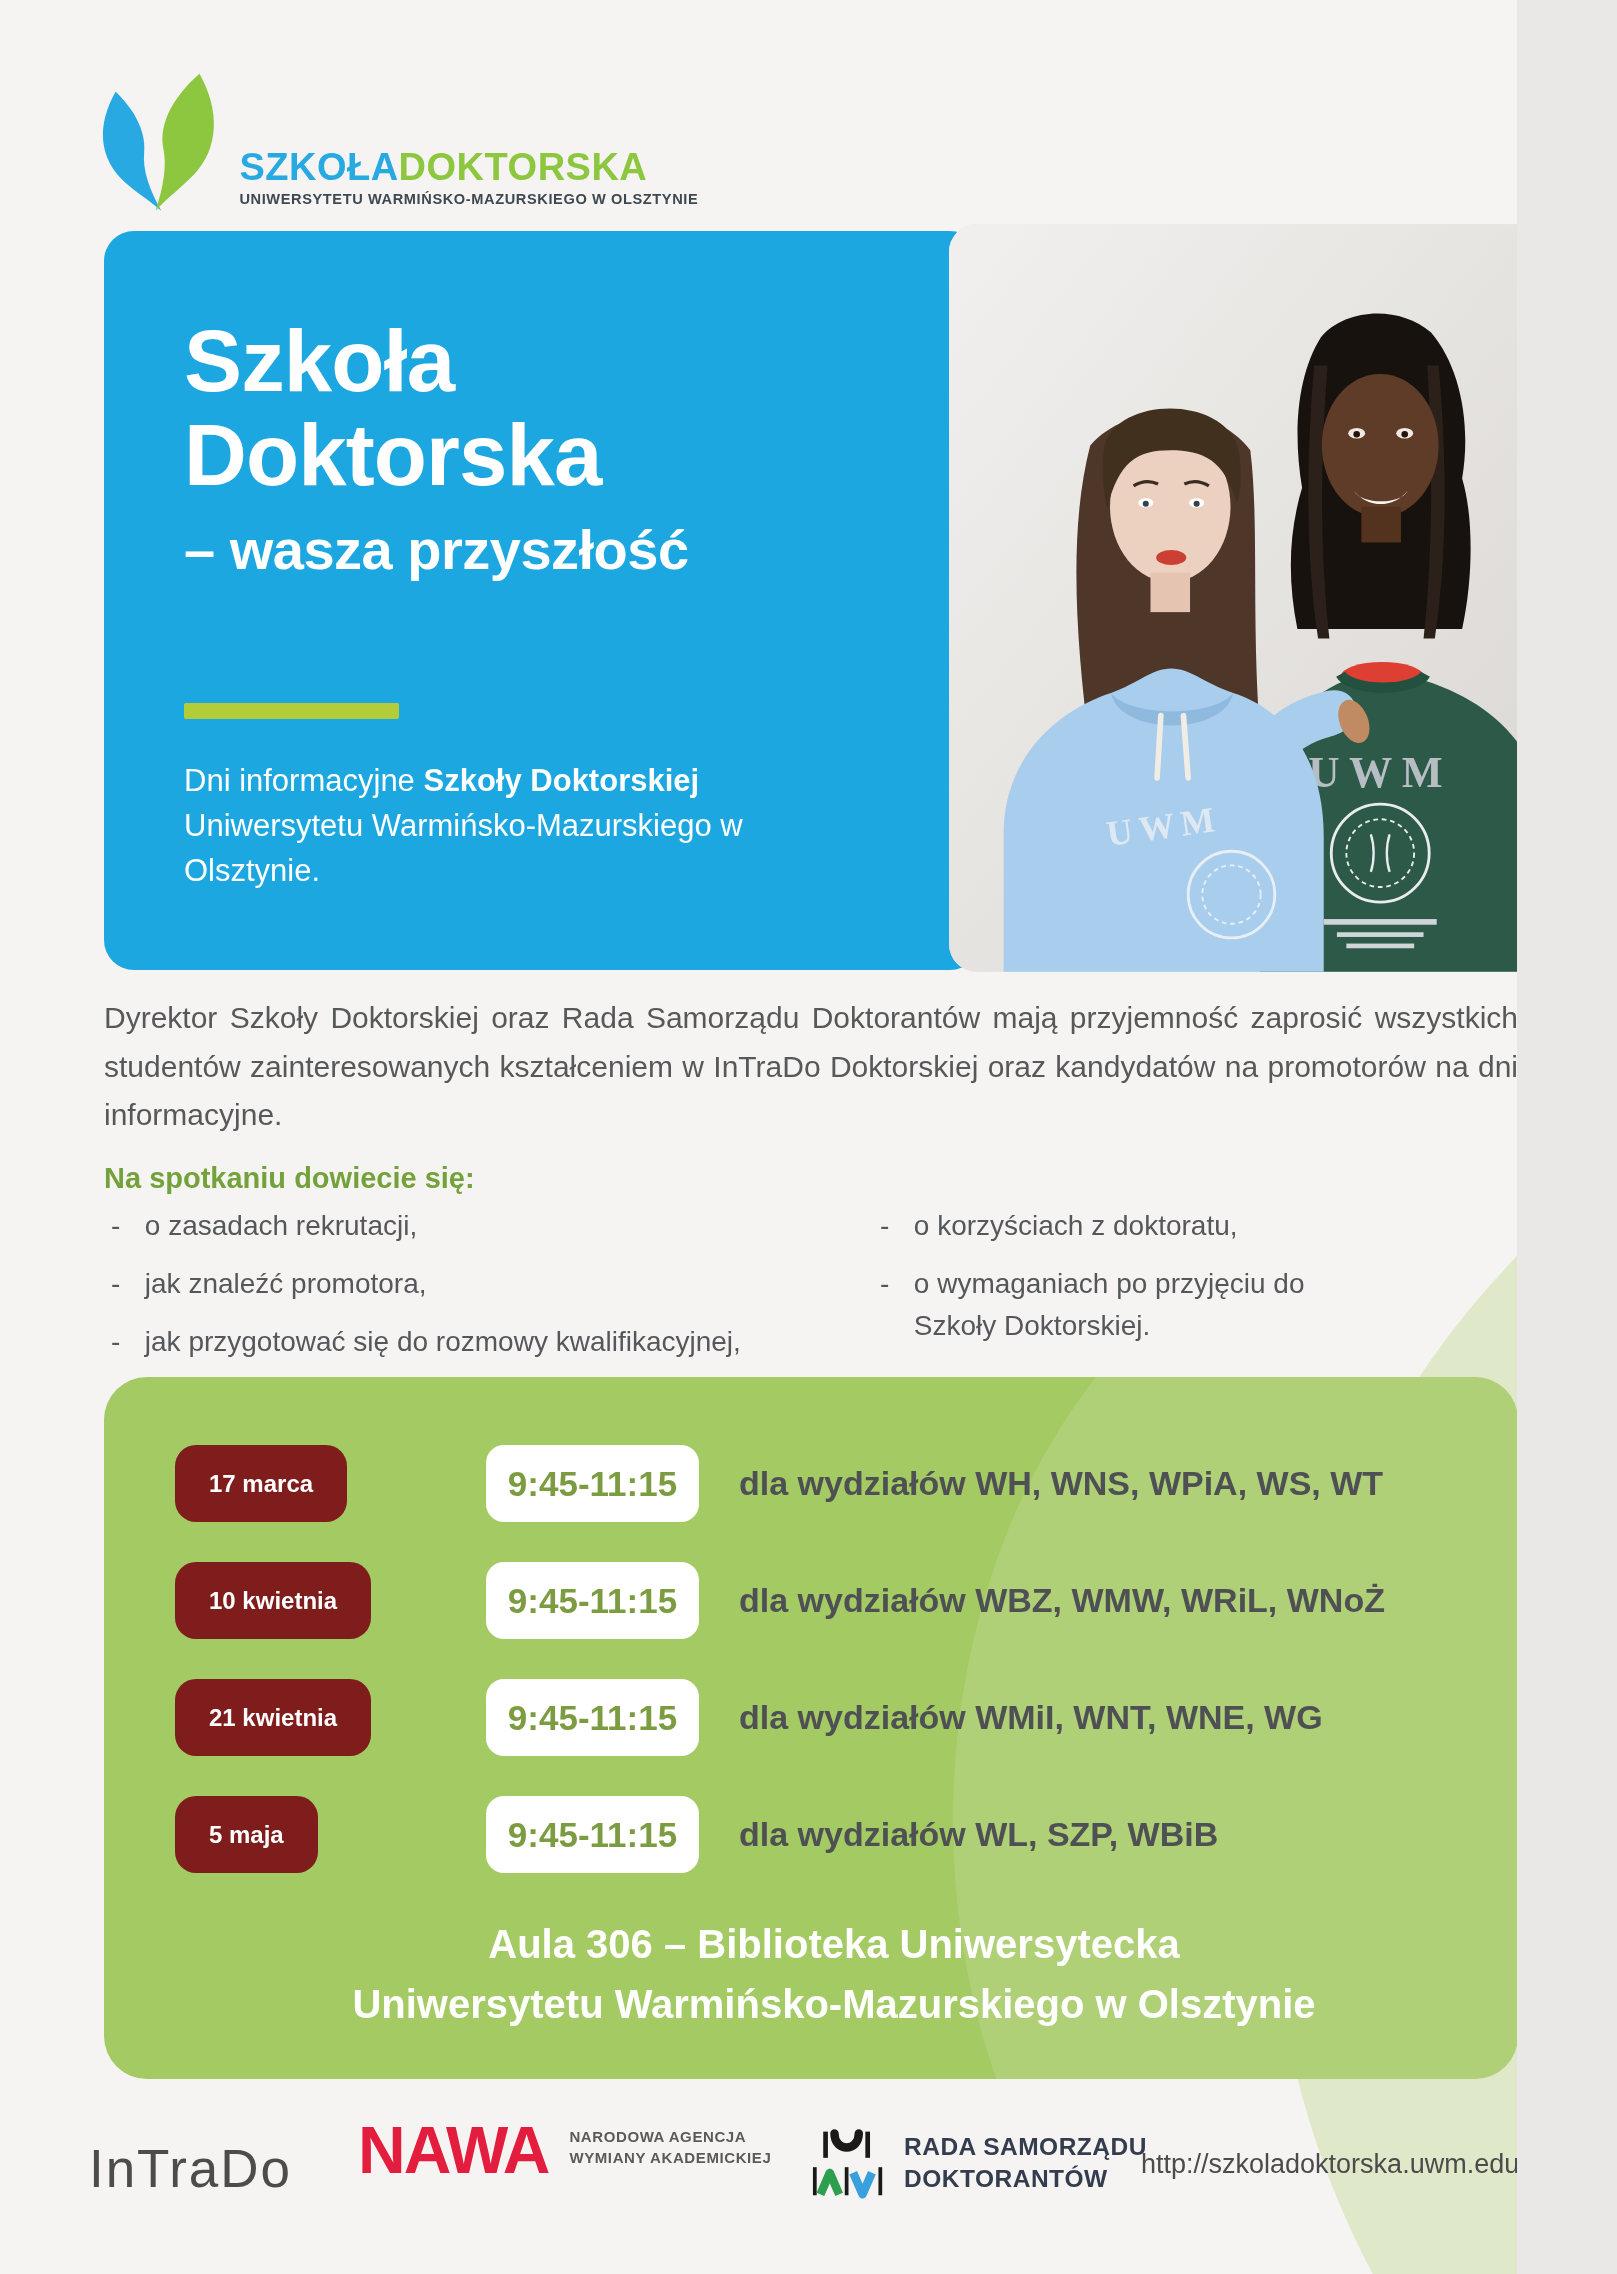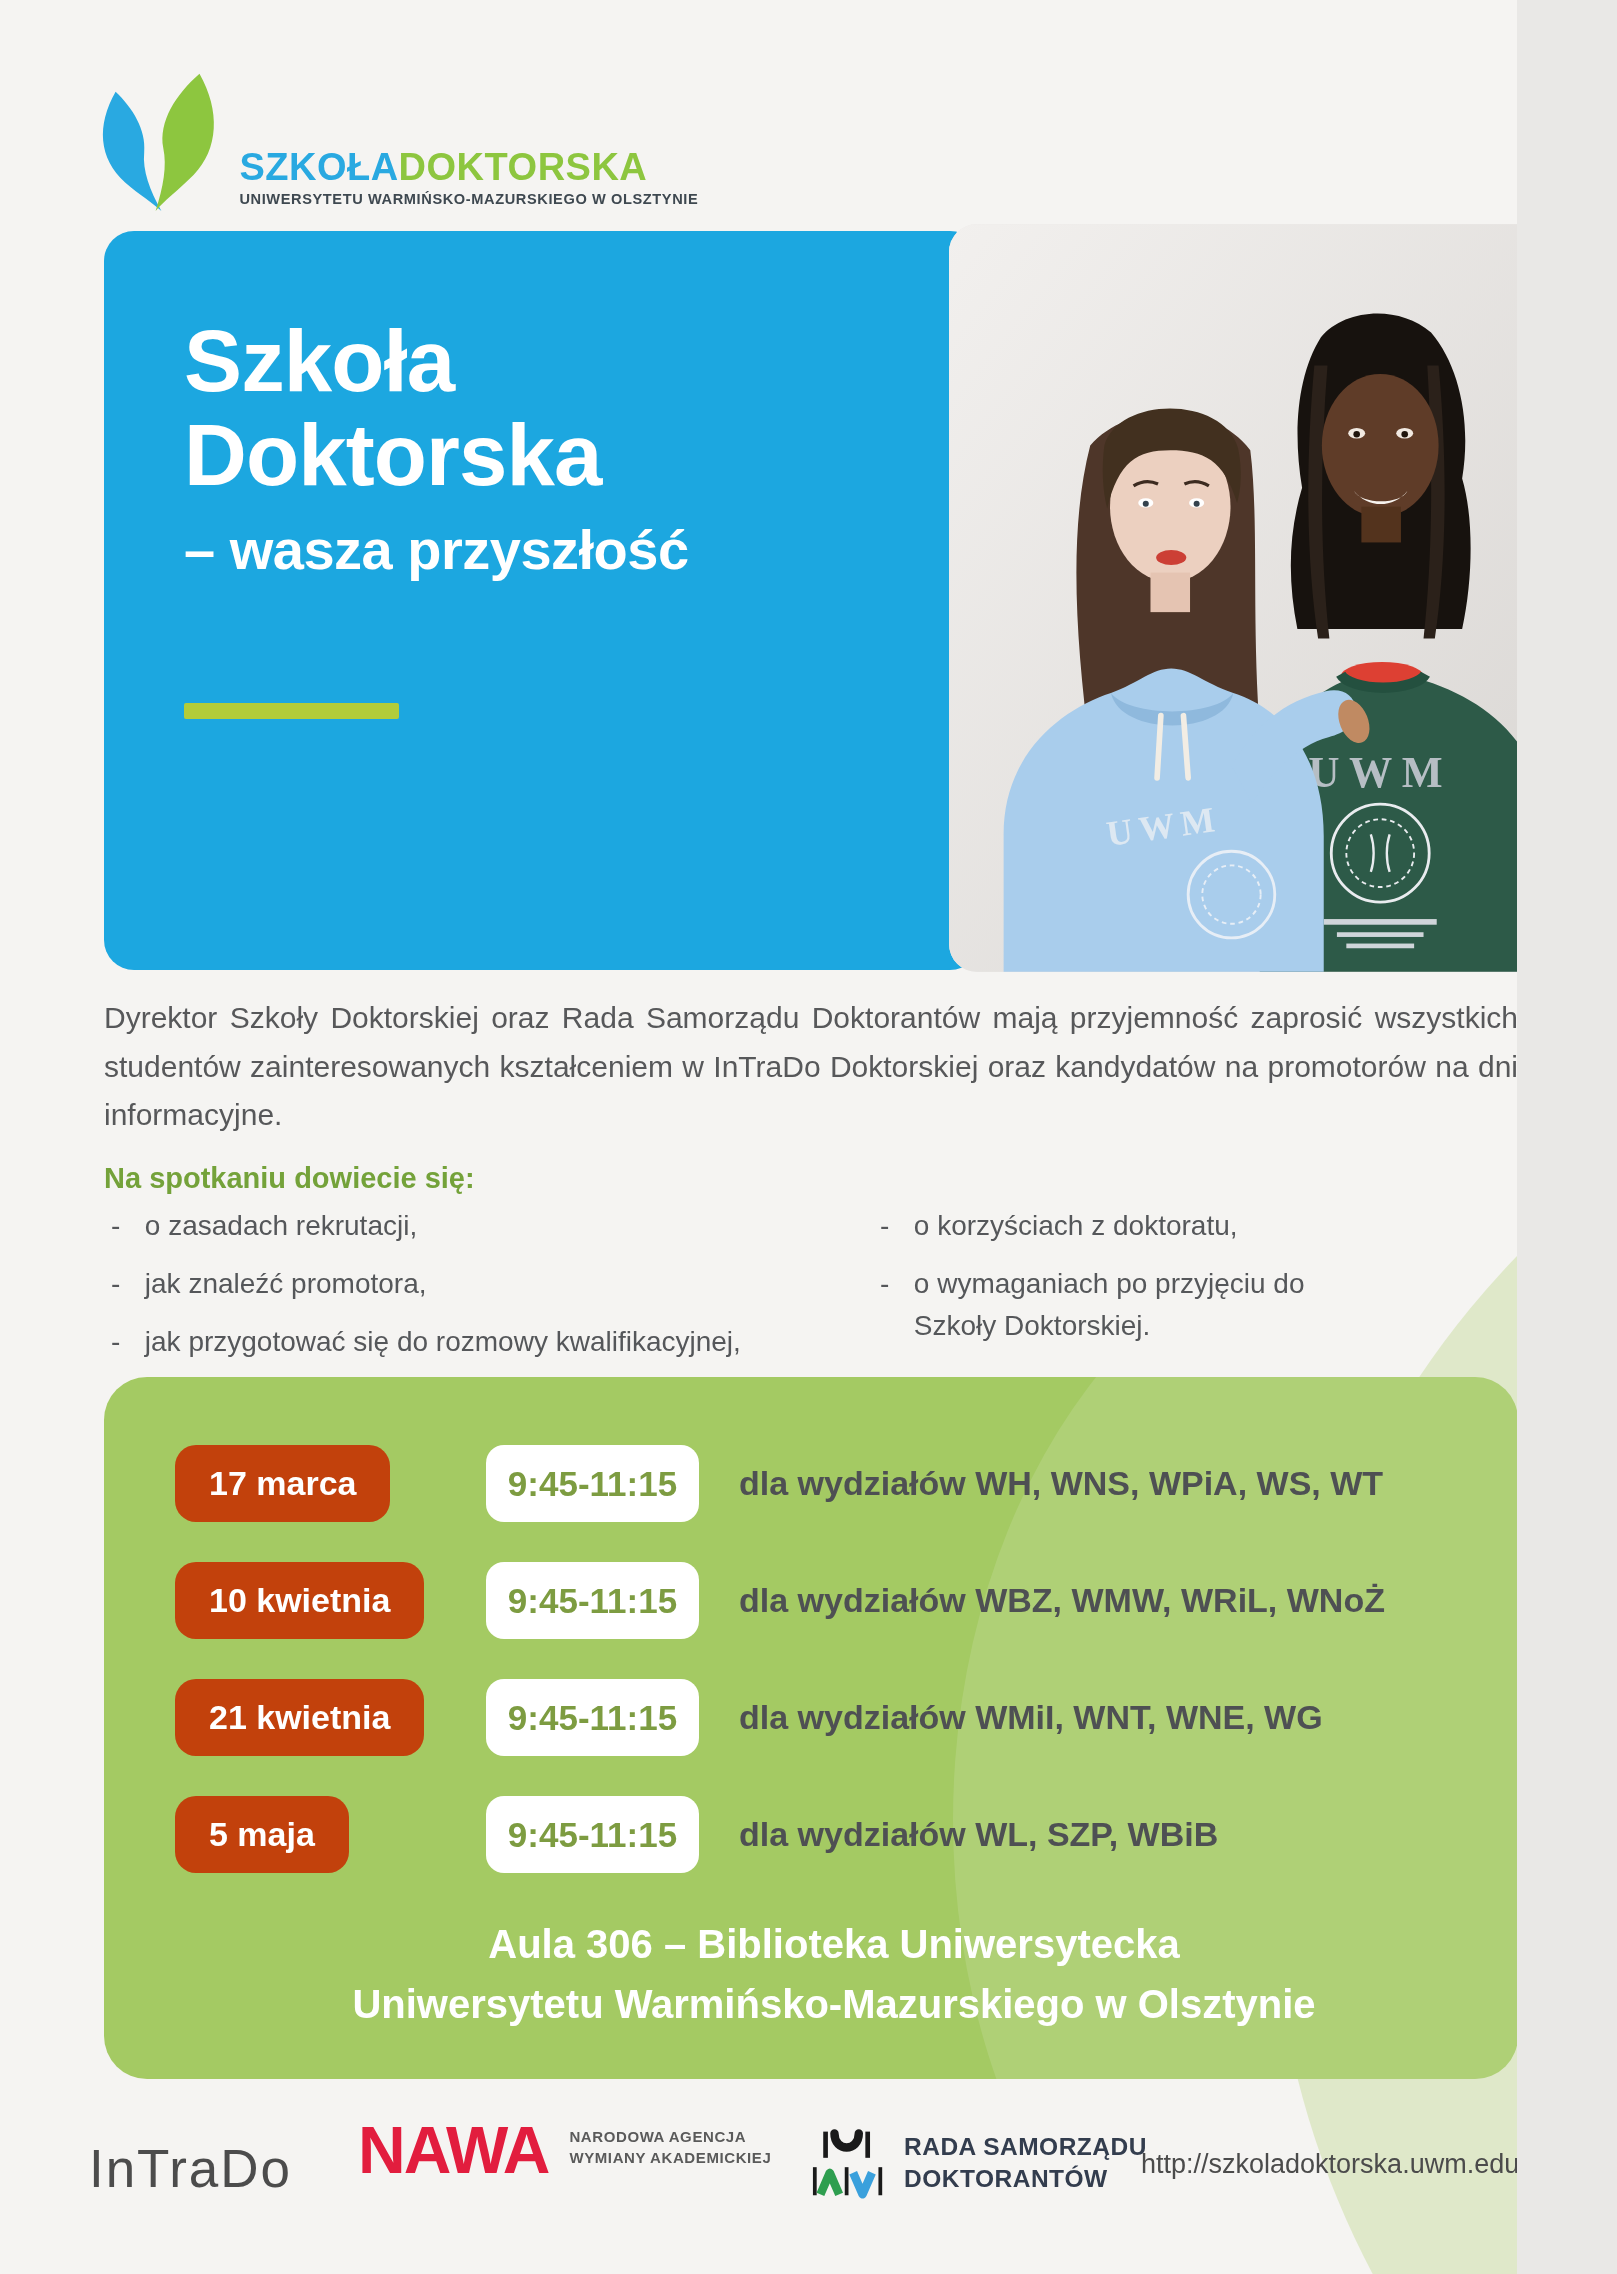--- a/index.html
+++ b/index.html
@@ -56,21 +56,21 @@
   .panel-highlight{
     position:absolute;right:-358px;top:-169px;width:923px;height:1224px;
     border-radius:50%;background:rgba(255,255,255,.12);
   }
   .schedule-rows{display:flex;flex-direction:column;gap:40px;position:relative;}
   .schedule-row{display:flex;align-items:center;height:77px;}
   .date-cell{width:311px;flex:0 0 auto;}
   .date-badge{
     display:inline-flex;align-items:center;justify-content:center;
     min-width:113px;padding:14px 34px;height:77px;border-radius:21px;
-    background:#c2410c;color:#fff;font-size:34px;font-weight:700;box-sizing:border-box;
+    background:#7f1d1d;color:#fff;font-size:24px;font-weight:700;box-sizing:border-box;
   }
   .time-badge{
     flex:0 0 auto;width:213px;height:77px;border-radius:18px;background:#fff;
     color:#7d9c41;font-size:35px;font-weight:800;
     display:flex;align-items:center;justify-content:center;
   }
   .audience{margin-left:40px;font-size:34px;font-weight:700;color:#4e5053;}
   .venue{position:relative;margin-top:41px;width:1318px;text-align:center;color:#fff;
     font-size:40px;font-weight:700;line-height:1.5;}
   
@@ -106,20 +106,23 @@
     </div>
   </div>
 
   <div class="blue-card">
     <div class="hero-title">
       <div>Szkoła</div>
       <div>Doktorska</div>
     </div>
     <div class="hero-title-small">– wasza przyszłość</div>
     <div class="accent-bar"></div>
+    <div class="hero-subtitle">
+      <span>Dni informacyjne </span><b>Szkoły Doktorskiej</b><span> Uniwersytetu Warmińsko-Mazurskiego w Olsztynie.</span>
+    </div>
   </div>
 
   <div class="photo-card">
     <svg viewBox="0 0 633 794">
       <defs>
         <linearGradient id="bgGrad" x1="0" y1="0" x2="1" y2="1">
           <stop offset="0" stop-color="#f2f0ee"></stop>
           <stop offset="1" stop-color="#d9d6d3"></stop>
         </linearGradient>
       </defs>

